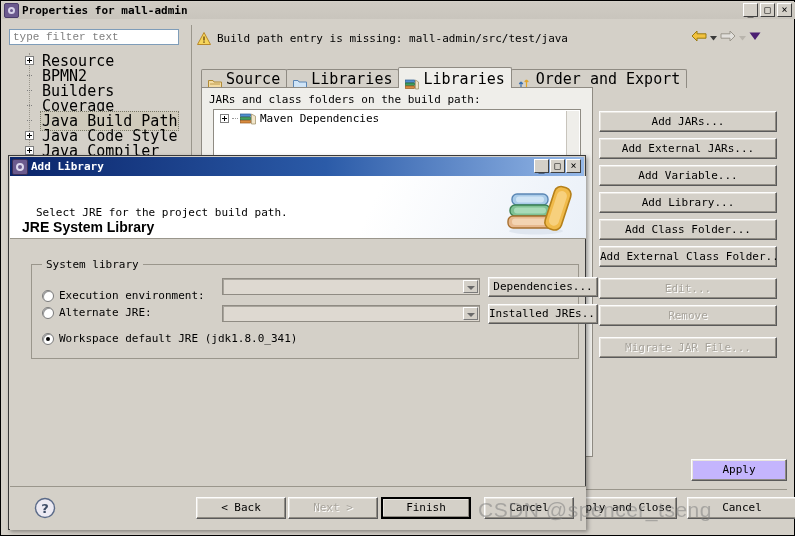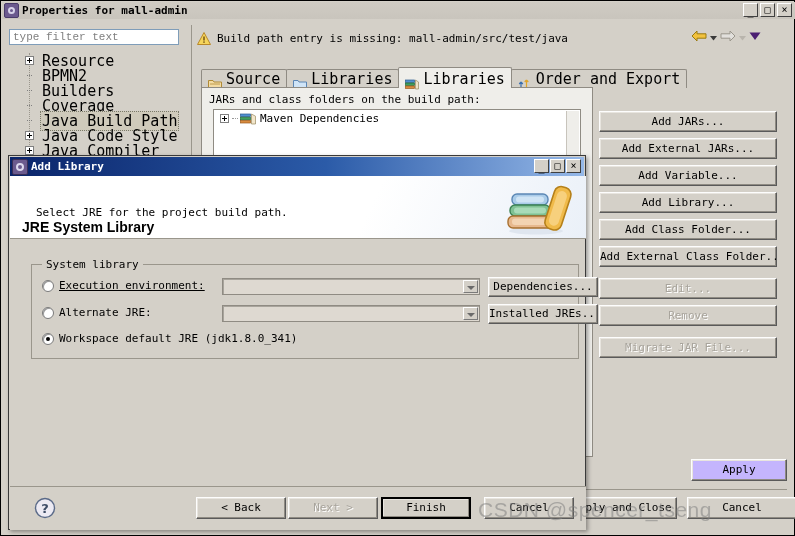--- a/index.html
+++ b/index.html
@@ -475,21 +475,21 @@
             <rect x="47" y="5" width="17" height="44" rx="7" fill="#f0ba4a" stroke="#b5801a" stroke-width="1.6"></rect>
             <rect x="50.5" y="9" width="10" height="36" rx="5" fill="#f7d07d"></rect>
           </g>
         </svg>
       </div>
     </div>
 
     <div class="group">
       <span class="group-title">System library</span>
 
-      <div class="frow" style="top:14px;text-decoration:underline;">
+      <div class="frow" style="top:24px;">
         <span class="radio"></span>
         <span class="rlabel">Execution environment:</span>
       </div>
       <div class="combo" style="left:190px;top:13px;width:258px;">
         <span class="arrowbox"></span>
       </div>
       <div class="sbtn" style="left:456px;top:12px;">Dependencies...</div>
 
       <div class="frow" style="top:41px;">
         <span class="radio"></span>

